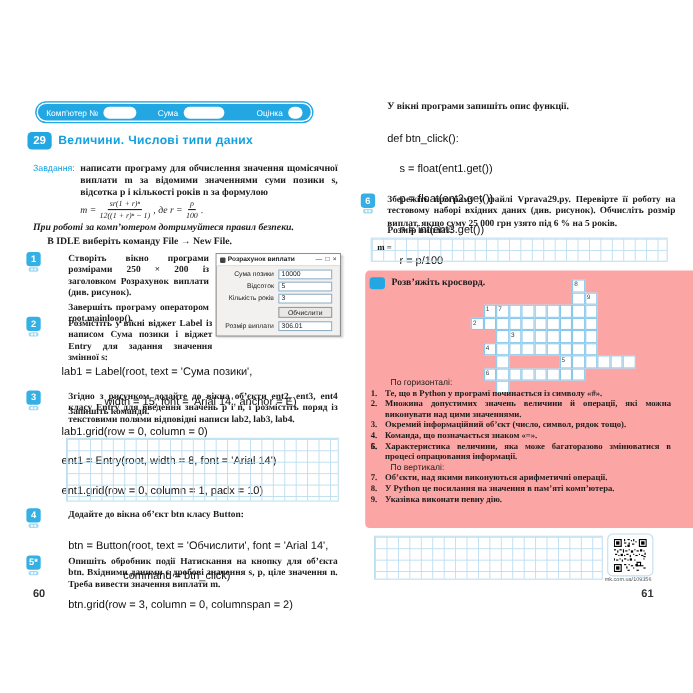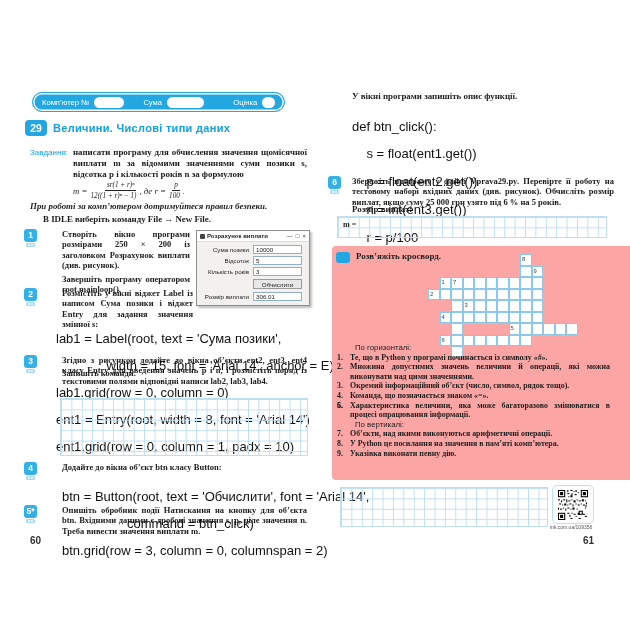--- a/index.html
+++ b/index.html
@@ -20,37 +20,37 @@
              color:#fff;font-family:"Liberation Sans",sans-serif;font-weight:bold;font-size:10.5px;
              text-align:center;line-height:16px;}
   .sec-title{left:53px;top:122px;color:#12a0e0;font-family:"Liberation Sans",sans-serif;
              font-weight:bold;font-size:11px;letter-spacing:.3px;}
 
   .task-label{left:30px;top:148px;color:#12a0e0;font-family:"Liberation Sans",sans-serif;font-size:8px;}
   .task-text{left:73px;top:147px;width:234px;font-size:8.9px;line-height:11px;font-weight:600;text-align:justify;}
 
   .formula{left:73px;top:181px;display:flex;align-items:center;gap:3px;
            font-style:italic;font-size:8.8px;}
-  .frac{display:inline-flex;flex-direction:column;align-items:flex-end;font-size:7.2px;line-height:8px;}
+  .frac{display:inline-flex;flex-direction:column;align-items:center;font-size:7.2px;line-height:8px;}
   .frac .num{border-bottom:.8px solid #222;padding:0 2px 1px;}
   .frac .den{padding-top:1px;}
 
   .safety{left:30px;top:201px;width:278px;font-style:italic;font-weight:600;font-size:8.9px;}
   .idle-line{left:43px;top:214px;width:264px;font-size:8.9px;font-weight:600;}
 
   
   .badge{width:13px;text-align:center;}
   .badge-num{width:13px;height:13px;background:#35b0e5;border-radius:3px;color:#fff;
              font-family:"Liberation Sans",sans-serif;font-weight:bold;font-size:8.5px;line-height:13px;}
   .badge-tab{width:9px;height:4px;background:#a5daf3;border-radius:1.5px;margin:1px auto 0;
              display:flex;justify-content:center;align-items:center;gap:1.5px;}
   .badge-tab i{width:1.8px;height:1.8px;background:#fff;border-radius:50%;display:block;}
 
   .step-text{font-size:8.5px;line-height:10.4px;font-weight:600;text-align:justify;}
-  .code{font-family:"Liberation Sans",sans-serif;font-size:13px;line-height:9px;white-space:pre;color:#111;}
+  .code{font-family:"Liberation Sans",sans-serif;font-size:10px;line-height:9px;white-space:pre;color:#111;}
 
   
   .graph{background-image:linear-gradient(#bfdff1 1px,transparent 1px),
                           linear-gradient(90deg,#bfdff1 1px,transparent 1px);
          background-size:10.4px 10.4px;border:1px solid #bfdff1;box-sizing:border-box;}
 
   
   .win{left:196px;top:230px;width:112px;height:74px;background:#f2f1ef;border:1px solid #8f8f8f;
        box-shadow:1.5px 1.5px 2px rgba(0,0,0,.25);}
   .win-titlebar{position:absolute;left:0;top:0;right:0;height:11px;background:#fff;border-bottom:1px solid #ddd;

